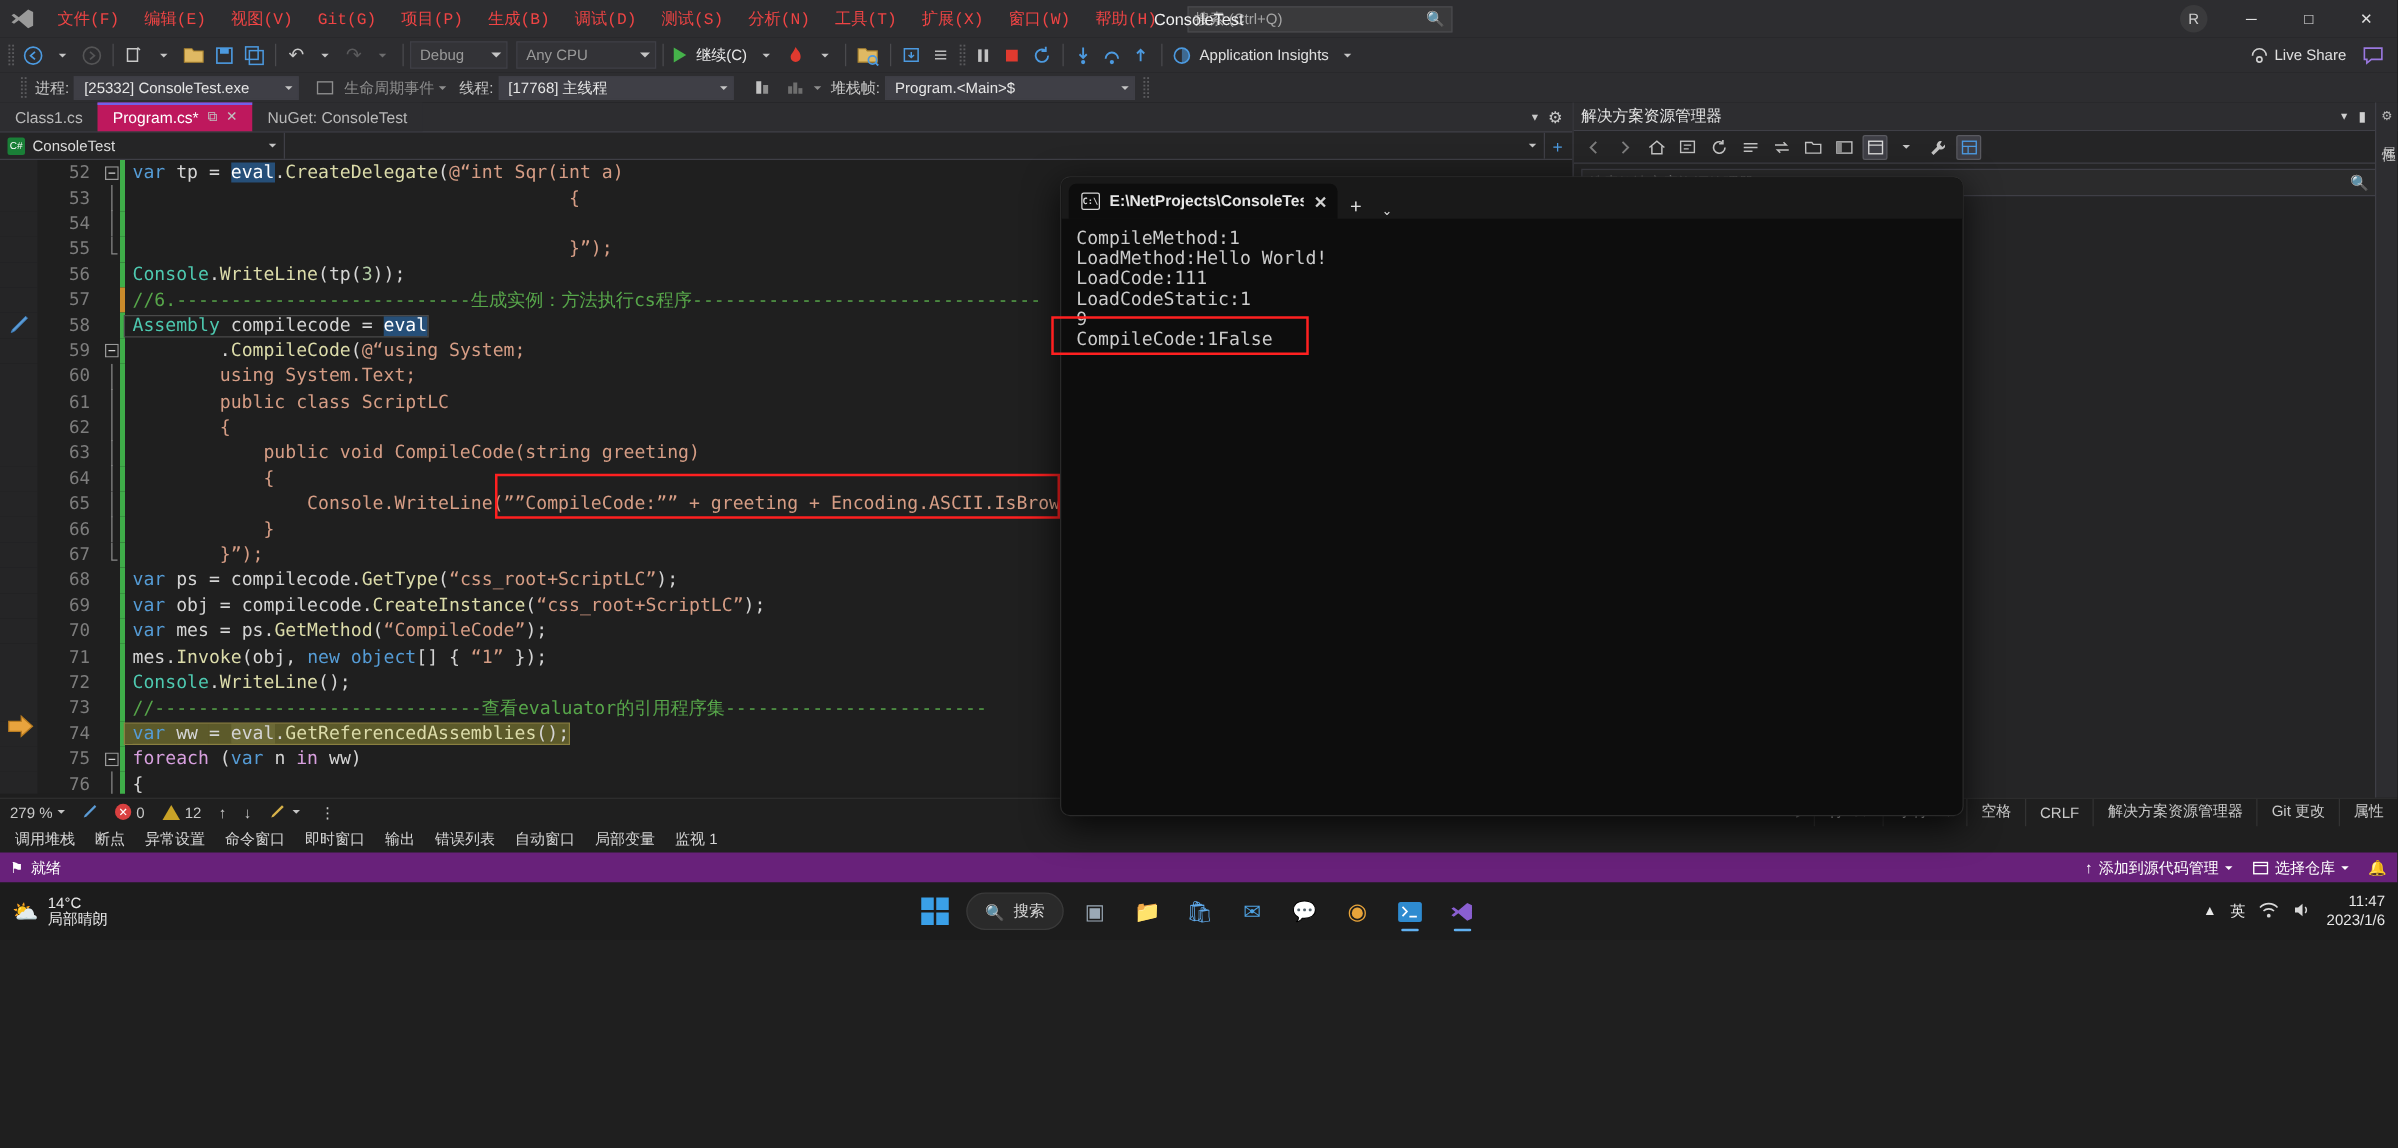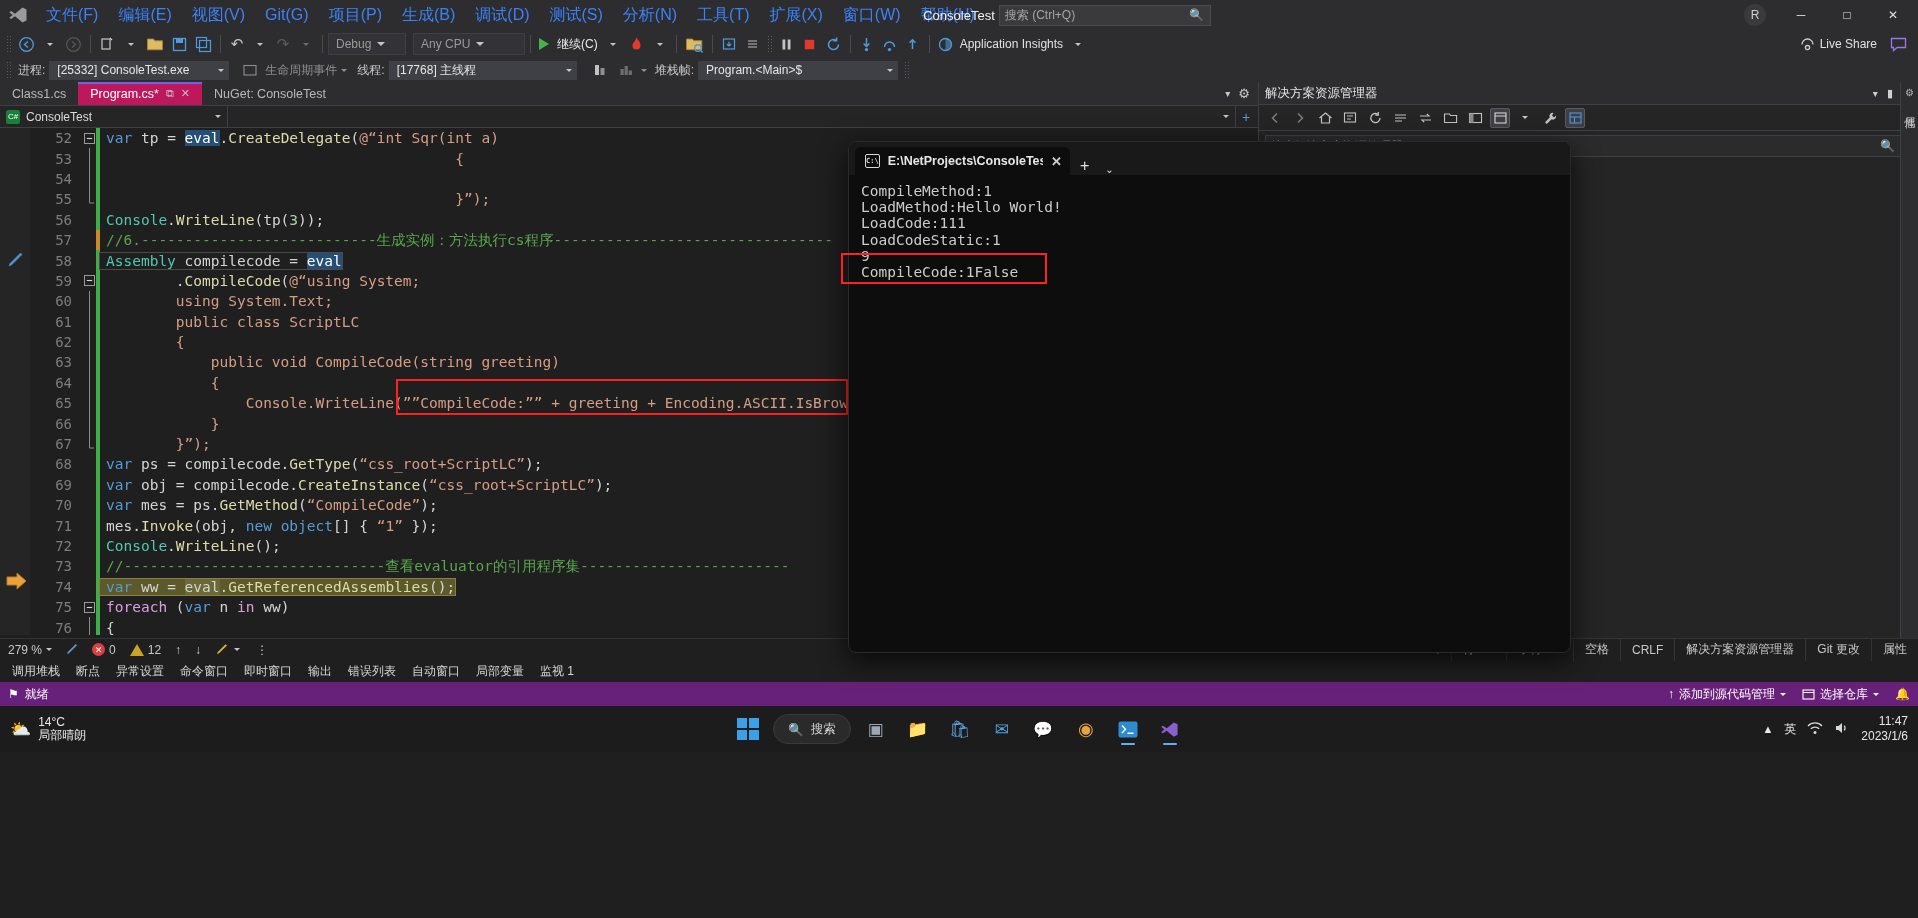--- a/index.html
+++ b/index.html
@@ -14,21 +14,21 @@
   
   .menubar {
     height: 30px; background: #2d2d30; display: flex; align-items: center;
     color: #e8e8e8; font-size: 13px; position: relative;
   }
   .vs-logo {
     width: 36px; height: 30px; display: flex; align-items: center; justify-content: center;
   }
   .vs-logo svg { display: block; }
   .menu-item {
-    padding: 4px 10px; font-size: 16px; color: #3b82f6; white-space: nowrap; cursor: default;
+    padding: 4px 10px; font-size: 13px; color: #ef4444; white-space: nowrap; cursor: default; font-family: Liberation Mono, monospace;
   }
   .menu-search {
     margin-left: 14px; width: 212px; height: 21px; background: #3a3a3c;
     border: 1px solid #4a4a4d; display: flex; align-items: center; justify-content: space-between;
     padding: 0 5px; font-size: 12px; color: #a5a5a5;
   }
   .menu-search .mag { color: #c9c9c9; font-size: 12px; }
   .win-title {
     position: absolute; left: 0; right: 0; text-align: center;
     font-size: 13px; color: #f0f0f0; pointer-events: none;
@@ -51,36 +51,36 @@
   .tb { height: 24px; min-width: 22px; display: flex; align-items: center; justify-content: center;
         padding: 0 3px; border-radius: 2px; }
   .tb.dis { opacity: 0.42; }
   .sep { width: 1px; height: 18px; background: #4a4a4d; margin: 0 4px; }
   .grip { width: 6px; height: 18px; margin: 0 2px;
           background-image: radial-gradient(#5a5a5d 1px, transparent 1px);
           background-size: 3px 3px; }
   .combo-flat {
     height: 22px; background: #333337; border: 1px solid #3f3f46; color: #9a9a9a;
     font-size: 12px; display: flex; align-items: center; padding: 0 4px 0 7px; gap: 6px;
-    justify-content: flex-start;
+    justify-content: space-between;
   }
   .caret { border-left: 4px solid transparent; border-right: 4px solid transparent;
            border-top: 4px solid #c5c5c5; }
   .caret.sm { border-left-width: 3px; border-right-width: 3px; border-top-width: 3px; }
   .play-tri { width: 0; height: 0; border-left: 10px solid #45b24a;
               border-top: 6px solid transparent; border-bottom: 6px solid transparent; }
   .lbl-cont { color: #e8e8e8; font-size: 12px; padding-left: 4px; }
   .appins { color: #e0e0e0; font-size: 12px; padding-left: 3px; }
   .tb-right { margin-left: auto; display: flex; align-items: center; gap: 10px; padding-right: 8px; }
   .liveshare { color: #e0e0e0; font-size: 12px; display: flex; align-items: center; gap: 5px; }
 
   
   .debugbar {
     height: 24px; background: #2d2d30; display: flex; align-items: center;
-    padding-left: 4px; font-size: 12px; color: #c8c8c8; gap: 4px;
+    padding-left: 14px; font-size: 12px; color: #c8c8c8; gap: 4px;
   }
   .dlabel { color: #c8c8c8; font-size: 12px; white-space: nowrap; }
   .dcombo {
     height: 19px; background: #3f3f46; border: 1px solid #3f3f46; color: #e6e6e6;
     font-size: 12px; display: flex; align-items: center; justify-content: space-between;
     padding: 0 4px 0 7px;
   }
 
   
   .body { display: flex; height: 556px; }

